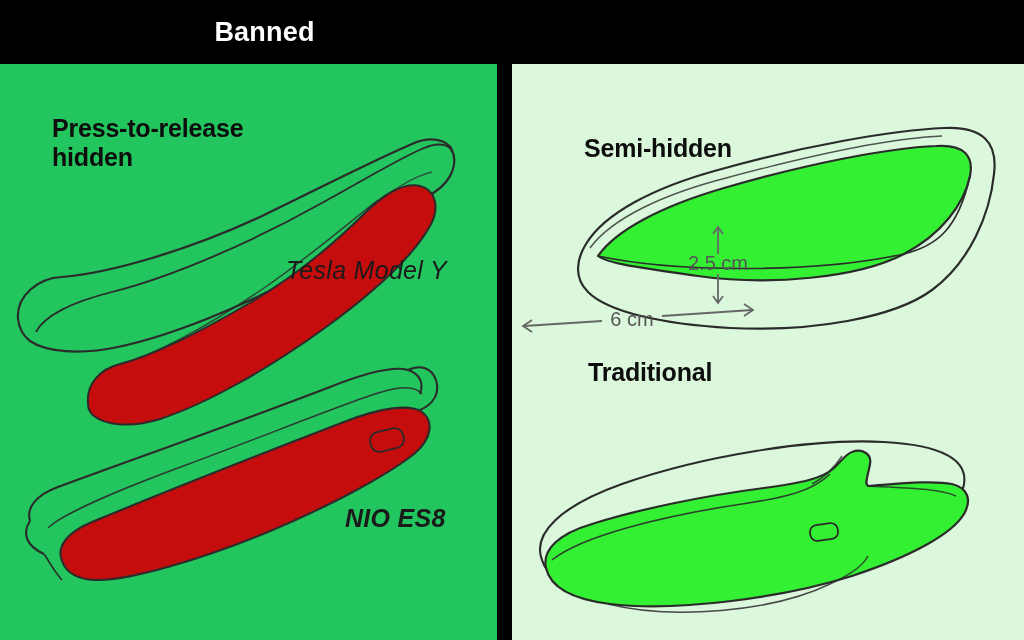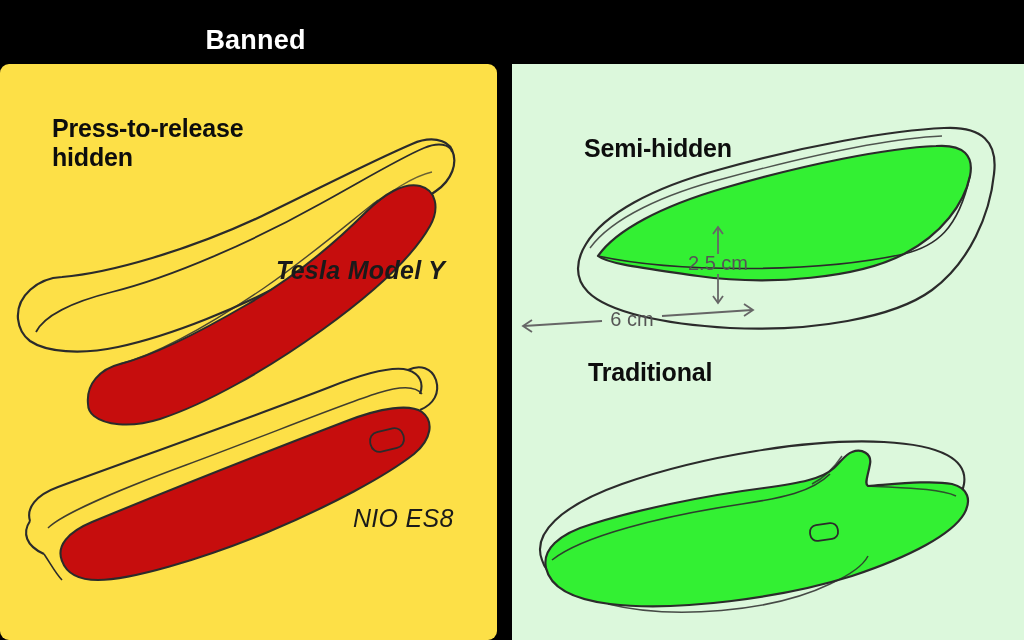--- a/index.html
+++ b/index.html
@@ -11,21 +11,21 @@
   }
   .stage{position:relative;width:1024px;height:640px;background:#000;}
 
   
   .header{position:absolute;left:0;top:0;width:1024px;height:64px;background:#000;}
   .header-cell{
     position:absolute;top:0;height:64px;
     display:flex;align-items:center;justify-content:center;
     color:#ffffff;font-weight:bold;font-size:27px;letter-spacing:.2px;
   }
-  .header-cell.left{left:7px;width:497px;margin-top:8px;}
+  .header-cell.left{left:16px;width:497px;}
   .header-cell.right{left:512px;width:512px;}
 
   
   .panel{position:absolute;top:64px;height:576px;overflow:hidden;}
   .panel.banned{left:0;width:497px;background:#fcd8dc;}
   .panel.approved{left:512px;width:512px;background:#dcf8dc;}
   .divider{position:absolute;left:497px;top:64px;width:15px;height:576px;background:#000;}
 
   .label{
     position:absolute;
@@ -37,36 +37,36 @@
     color:#1a1a1a;font-style:italic;font-size:25px;letter-spacing:.3px;
     font-family:"Liberation Sans", sans-serif;
   }
 
   
   .lbl-press{left:52px;top:50px;}
   .lbl-elec{left:52px;top:292px;}
   .lbl-semi{left:72px;top:50px;margin-top:20px;}
   .lbl-trad{left:76px;top:294px;}
 
-  .brand-tesla{left:276px;top:192px;font-weight:bold;}
-  .brand-nio{left:353px;top:440px;}
+  .brand-tesla{left:286px;top:192px;}
+  .brand-nio{left:345px;top:440px;font-weight:bold;}
 
   svg{position:absolute;display:block;}
   .ill{left:0;top:0;}
 </style>
 </head>
 <body>
 
 <div class="stage">
 
   <div class="header" style="background: rgb(0, 0, 0);">
     <div class="header-cell left" style="color: rgb(255, 255, 255);">Banned</div>
   </div>
 
-  <div class="panel banned" style="background: #fde047; border-radius: 9px;">
+  <div class="panel banned" style="background: #22c55e;">
 
     <svg class="ill" width="497" height="576" viewBox="0 0 497 576">
 
       <path d="M 18 255
                C 16 232, 38 214, 62 213
                C 110 209, 190 186, 262 152
                C 320 124, 370 98, 412 80
                C 430 72, 447 75, 452 86
                C 458 99, 452 116, 436 127
                C 402 151, 356 180, 300 211

